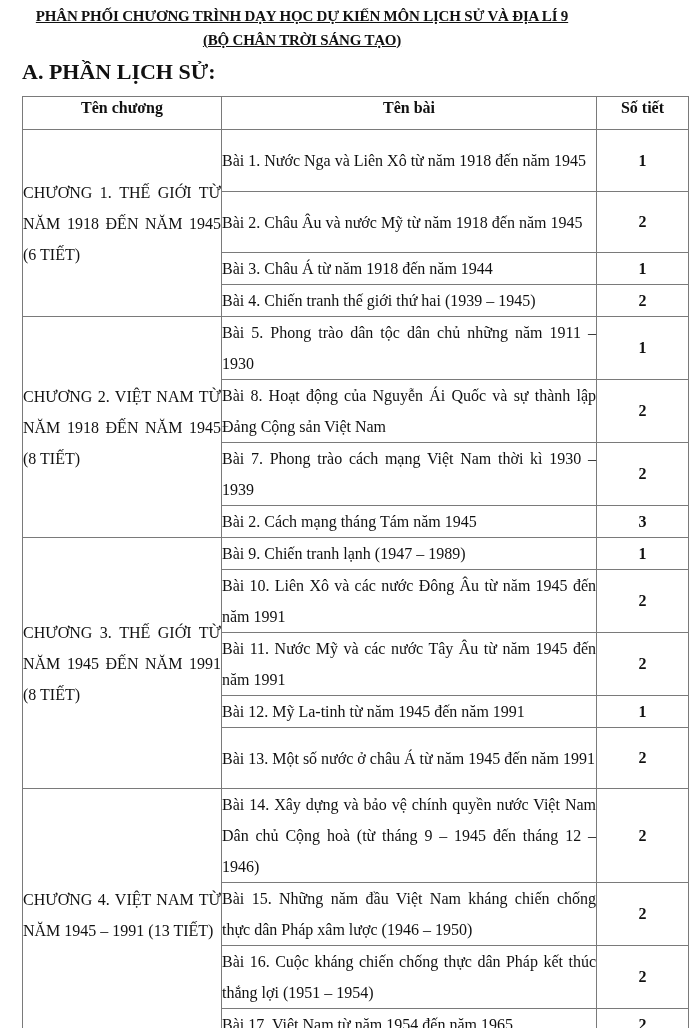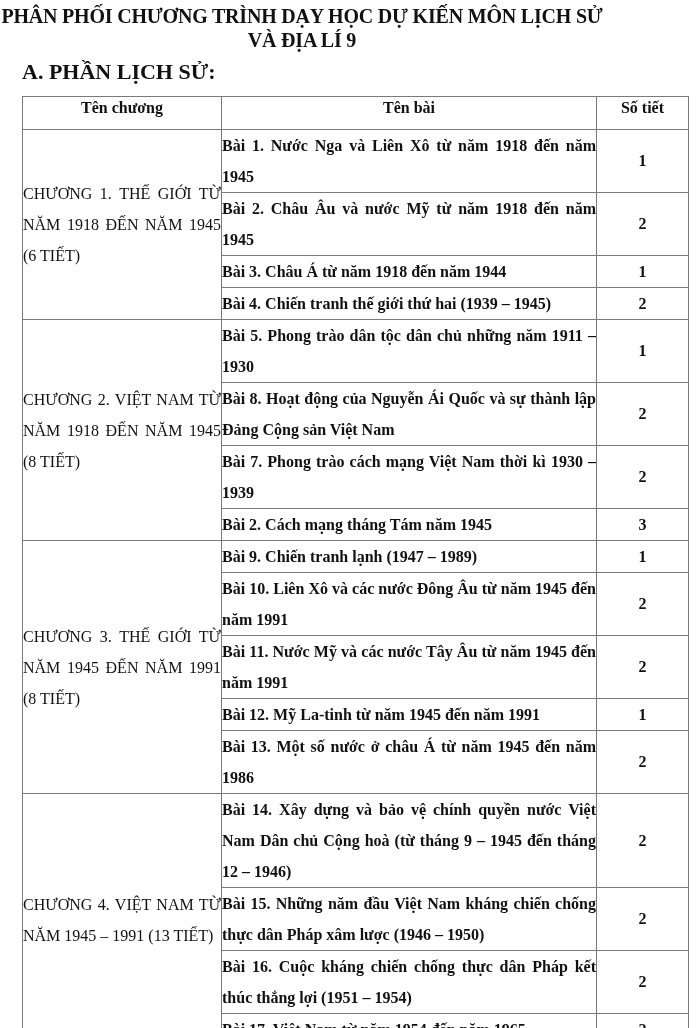--- a/index.html
+++ b/index.html
@@ -15,23 +15,24 @@
       font-family: "Liberation Serif", "DejaVu Serif", serif;
       color: #111111;
     }
     .doc-title {
       position: absolute;
       left: 0;
       top: 4px;
       width: 604px;
       text-align: center;
       font-weight: bold;
-      font-size: 20px;
+      font-size: 15px;
       line-height: 24px;
       letter-spacing: -0.2px;
+      text-decoration: underline;
     }
     .section-heading {
       position: absolute;
       left: 22px;
       top: 60px;
       font-weight: bold;
       font-size: 22px;
       line-height: 24px;
     }
     table.curriculum {
@@ -69,33 +70,33 @@
       line-height: 31px;
       font-size: 16px;
     }
     td.lesson {
       padding: 2px 8px 0 7px;
       text-align: justify;
       text-align-last: left;
       line-height: 31px;
       vertical-align: top;
       font-size: 16px;
-      font-weight: bold;
     }
     td.periods {
       text-align: center;
       font-weight: bold;
       font-size: 16px;
     }
   </style>
 </head>
 <body>
 
 <div class="doc-title">
   <div>PHÂN PHỐI CHƯƠNG TRÌNH DẠY HỌC DỰ KIẾN MÔN LỊCH SỬ VÀ ĐỊA LÍ 9</div>
+  <div>(BỘ CHÂN TRỜI SÁNG TẠO)</div>
 </div>
 
 <div class="section-heading">A. PHẦN LỊCH SỬ:</div>
 
 <table class="curriculum">
   <colgroup>
     <col class="c1">
       <col class="c2">
       <col class="c3">
   </colgroup>
@@ -155,21 +156,21 @@
     </tr>
     <tr style="height:61px">
       <td class="lesson">Bài 11. Nước Mỹ và các nước Tây Âu từ năm 1945 đến năm 1991</td>
       <td class="periods">2</td>
     </tr>
     <tr style="height:31px">
       <td class="lesson">Bài 12. Mỹ La-tinh từ năm 1945 đến năm 1991</td>
       <td class="periods">1</td>
     </tr>
     <tr style="height:61px">
-      <td class="lesson">Bài 13. Một số nước ở châu Á từ năm 1945 đến năm 1986</td>
+      <td class="lesson">Bài 13. Một số nước ở châu Á từ năm 1945 đến năm 1991</td>
       <td class="periods">2</td>
     </tr>
 
     <tr style="height:93px">
       <td class="chapter" rowspan="4">CHƯƠNG 4. VIỆT NAM TỪ NĂM 1945 – 1991 (13 TIẾT)</td>
       <td class="lesson">Bài 14. Xây dựng và bảo vệ chính quyền nước Việt Nam Dân chủ Cộng hoà (từ tháng 9 – 1945 đến tháng 12 – 1946)</td>
       <td class="periods">2</td>
     </tr>
     <tr style="height:62px">
       <td class="lesson">Bài 15. Những năm đầu Việt Nam kháng chiến chống thực dân Pháp xâm lược (1946 – 1950)</td>

